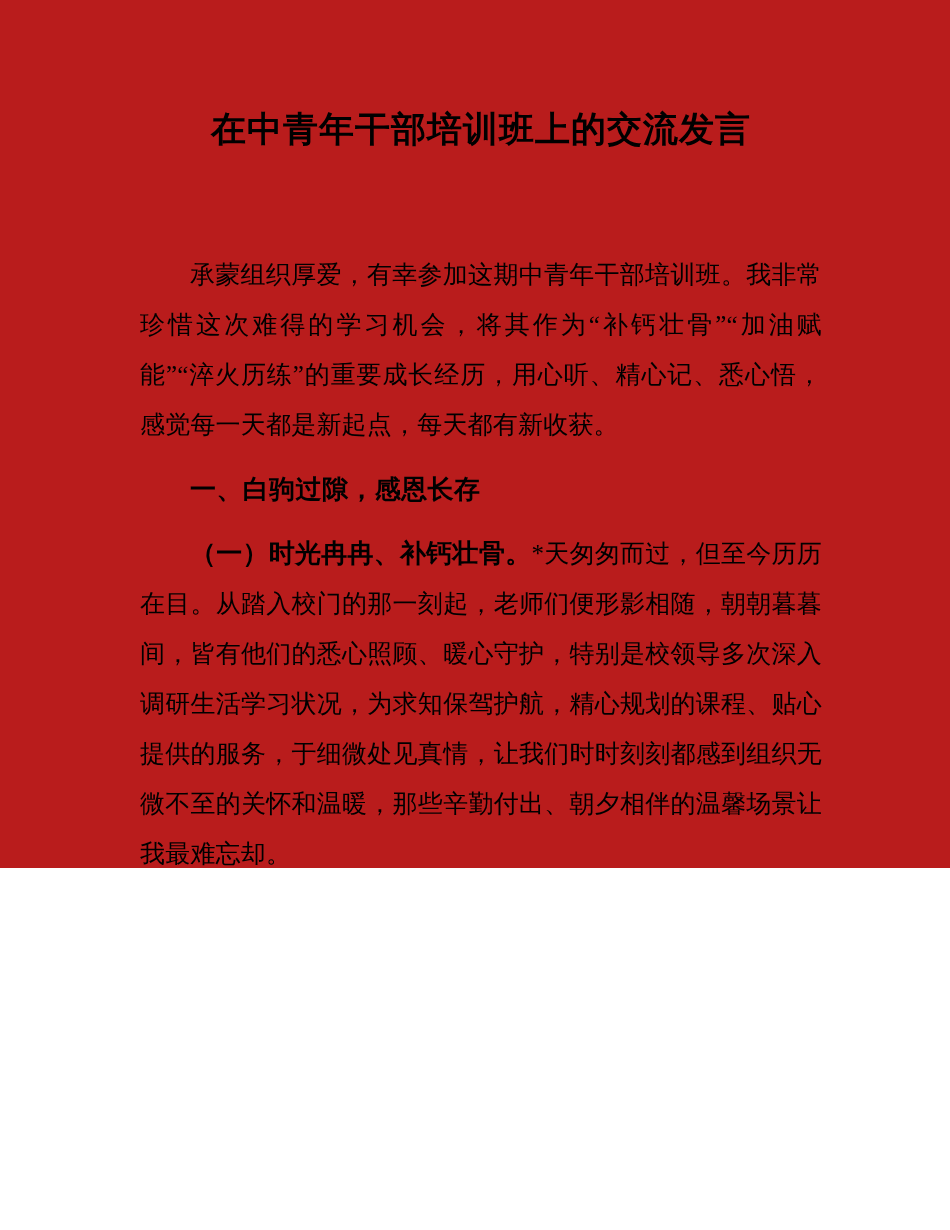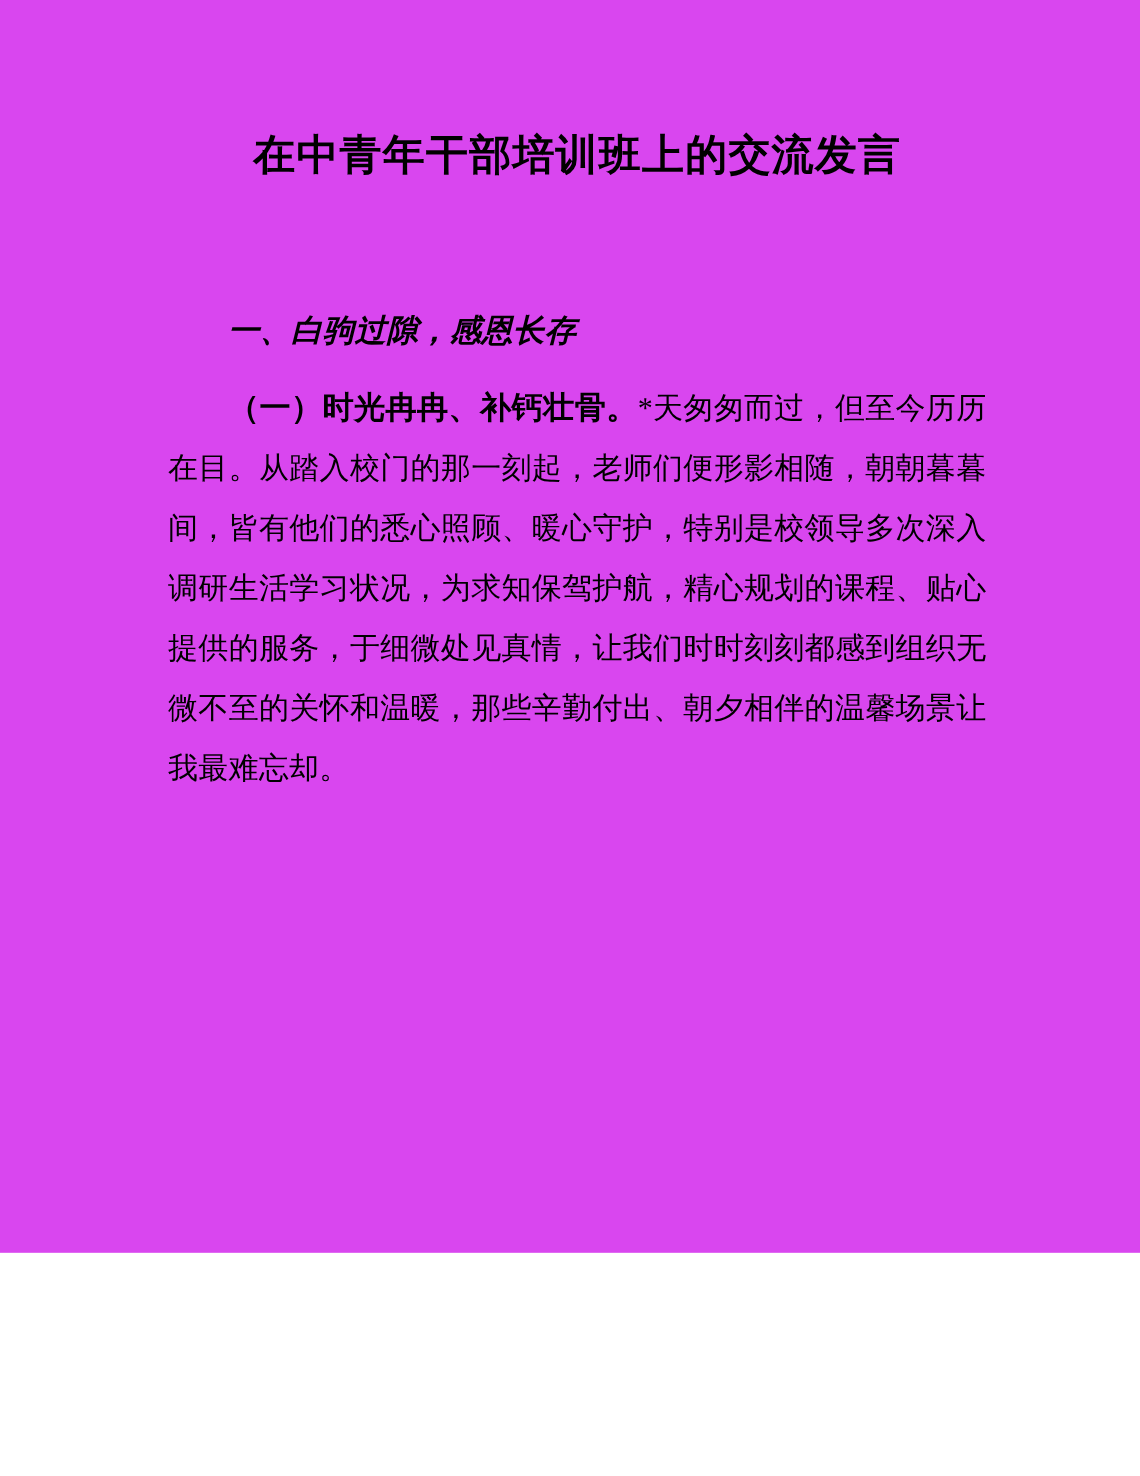--- a/index.html
+++ b/index.html
@@ -7,22 +7,22 @@
     padding: 0;
   }
   body {
     width: 950px;
     height: 1230px;
     background: #ffffff;
   }
   .page {
     position: relative;
     width: 950px;
-    height: 1044px;
-    background: #d946ef;
+    height: 868px;
+    background: #b91c1c;
     overflow: hidden;
     color: #000000;
   }
   .content {
     position: absolute;
     left: 140px;
     top: 0;
     width: 682px;
   }
   .doc-title {
@@ -47,36 +47,36 @@
     letter-spacing: 0.2px;
   }
   h2.section-heading {
     margin: 0 0 14px 0;
     font-family: "Liberation Sans", "DejaVu Sans", sans-serif;
     font-weight: bold;
     font-size: 26px;
     line-height: 50px;
     text-indent: 50px;
     letter-spacing: 0.4px;
-    font-style: italic;
   }
   .lead {
     font-family: "Liberation Sans", "DejaVu Sans", sans-serif;
     font-weight: bold;
     font-size: 26px;
   }
 </style>
 </head>
 <body>
 
 <div class="page">
   <div class="content">
 
     <h1 class="doc-title">在中青年干部培训班上的交流发言</h1>
 
+    <p class="body">承蒙组织厚爱，有幸参加这期中青年干部培训班。我非常珍惜这次难得的学习机会，将其作为“补钙壮骨”“加油赋能”“淬火历练”的重要成长经历，用心听、精心记、悉心悟，感觉每一天都是新起点，每天都有新收获。</p>
 
     <h2 class="section-heading">一、白驹过隙，感恩长存</h2>
 
     <p class="body"><span class="lead">（一）时光冉冉、补钙壮骨。</span><span>*天匆匆而过，但至今历历在目。从踏入校门的那一刻起，老师们便形影相随，朝朝暮暮间，皆有他们的悉心照顾、暖心守护，特别是校领导多次深入调研生活学习状况，为求知保驾护航，精心规划的课程、贴心提供的服务，于细微处见真情，让我们时时刻刻都感到组织无微不至的关怀和温暖，那些辛勤付出、朝夕相伴的温馨场景让我最难忘却。</span></p>
 
 
   </div>
 </div>
 
 </body></html>

